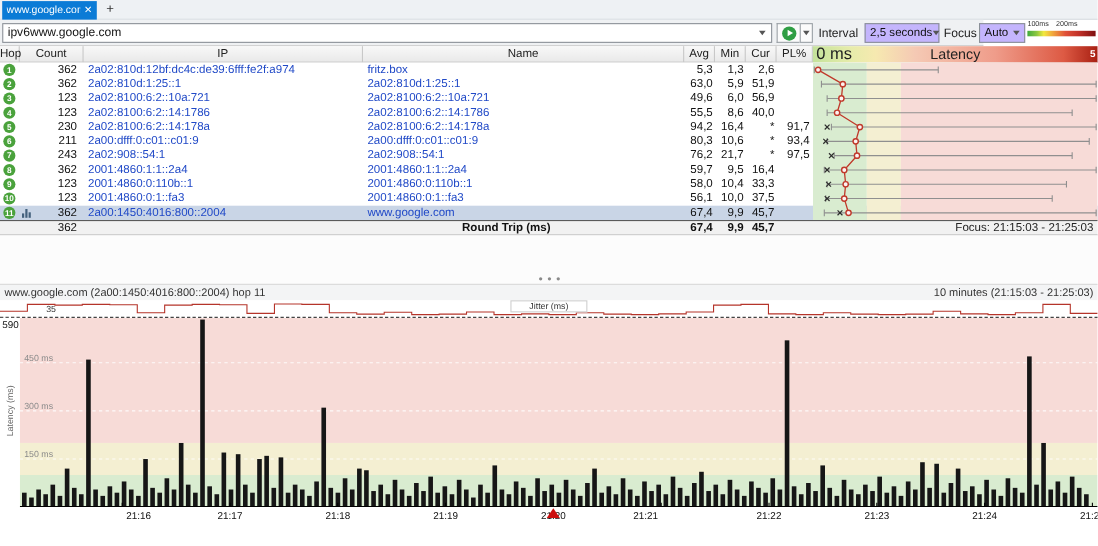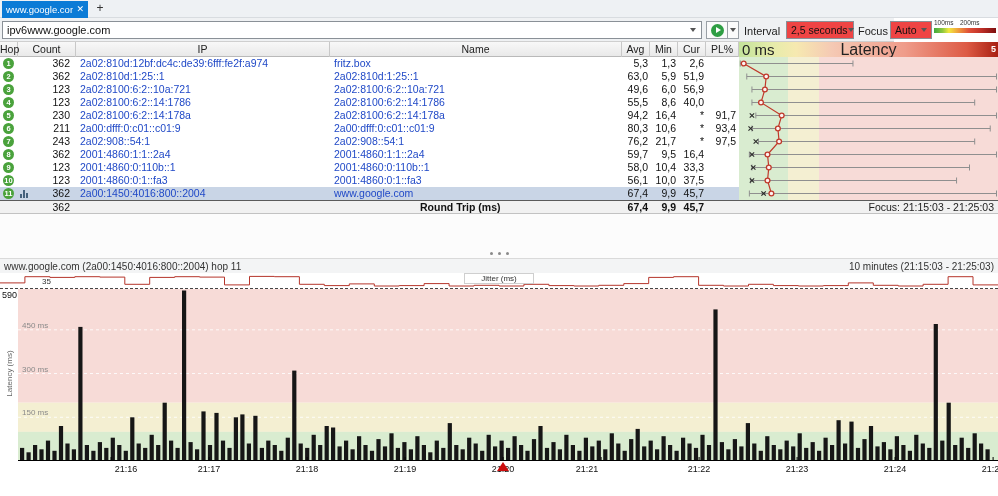--- a/index.html
+++ b/index.html
@@ -21,41 +21,41 @@
   .caret { width:0; height:0; border-left:3.5px solid transparent; border-right:3.5px solid transparent; border-top:4.5px solid #555; display:inline-block; }
   .combo-caret { margin-right:5px; }
   #play-group { position:absolute; left:706px; top:3px; height:18px; display:flex; }
   #play-btn { width:21px; height:18px; background:#fbfbfb; border:1px solid #9aa0a6; border-right:none; display:flex; align-items:center; justify-content:center; cursor:pointer; }
   .playcircle { width:13px; height:13px; border-radius:50%; background:#2f9e44; display:inline-flex; align-items:center; justify-content:center; }
   .playcircle i { width:0; height:0; border-left:5px solid #fff; border-top:3.5px solid transparent; border-bottom:3.5px solid transparent; margin-left:2px; }
   #play-dd { width:12px; height:18px; background:#fbfbfb; border:1px solid #9aa0a6; display:flex; align-items:center; justify-content:center; cursor:pointer; }
   .tb-label { position:absolute; top:7px; font-size:11px; color:#222; }
   #interval-label { left:744px; }
   #focus-label { left:858px; }
-  .select { position:absolute; top:3px; height:18px; background:#ef4444; border:1px solid #8a9097; display:flex; align-items:center; padding:4px 4px; cursor:pointer; }
+  .select { position:absolute; top:3px; height:18px; background:#c4b5fd; border:1px solid #8a9097; display:flex; align-items:center; padding:4px 4px; cursor:pointer; }
   .select .val { flex:1; font-size:10.5px; white-space:nowrap; }
   #interval-select { left:786px; width:68px; }
   #focus-select { left:890px; width:42px; }
   #legend { position:absolute; left:934px; top:1px; width:62px; height:22px; }
   #legend .ll { position:absolute; top:0; font-size:6.5px; color:#333; }
   #legend .l1 { left:0; }
   #legend .l2 { left:26px; }
   #legend .grad { position:absolute; left:0; top:9px; width:62px; height:5px;
       background:linear-gradient(to right,#3faa3f 0%,#8fc83f 14%,#f2e83e 24%,#f0a23c 38%,#e05038 56%,#c03028 76%,#7d0f0f 100%); }
 
   
   #thead { position:absolute; left:0; top:42px; width:998px; height:15px; background:linear-gradient(#f8f8f8,#e9e9e9); border-bottom:1px solid #b9b9b9; }
   .th { position:absolute; top:0; height:15px; line-height:15px; font-size:10.5px; color:#222; text-align:center; border-right:1px solid #c8c8c8; }
   #th-hop{left:0;width:18px;} #th-count{left:18px;width:58px;} #th-ip{left:76px;width:254px;}
   #th-name{left:330px;width:292px;} #th-avg{left:622px;width:28px;} #th-min{left:650px;width:28px;}
   #th-cur{left:678px;width:28px;} #th-pl{left:706px;width:33px;}
   #th-latency{left:739px;width:259px;border-right:none;
       background:linear-gradient(to right,#c4e29b 0%,#e6ecaa 13%,#f6e9b0 22%,#f5c9b4 36%,#ef9c8a 64%,#dd5a44 88%,#a81f12 100%);}
   #th-latency .zero { position:absolute; left:3px; top:0; font-size:15px; color:#222; }
-  #th-latency .ltxt { font-size:16px; color:#222; }
+  #th-latency .ltxt { font-size:13px; color:#222; }
   #th-latency .maxp { position:absolute; right:2px; top:0; font-size:9px; color:#fff; font-weight:bold; }
 
   
   #tbody { position:absolute; left:0; top:57px; width:998px; height:143px; background:#fff; }
   .trow { position:relative; width:998px; height:13px; background:#fff; }
   .trow.selected { background:#c9d5e6; }
   .hopnum { position:absolute; left:3px; top:1px; width:11px; height:11px; border-radius:50%; background:#4aa23c; color:#fff; font-size:7.5px; font-weight:bold; text-align:center; line-height:11px; }
   .tlicon { position:absolute; left:20px; top:2px; height:9px; display:inline-flex; align-items:flex-end; }
   .tlicon i { display:inline-block; width:2px; background:#44617d; margin-right:1px; }
   .tlicon i:nth-child(1){height:4px;} .tlicon i:nth-child(2){height:8px;} .tlicon i:nth-child(3){height:5px;}

